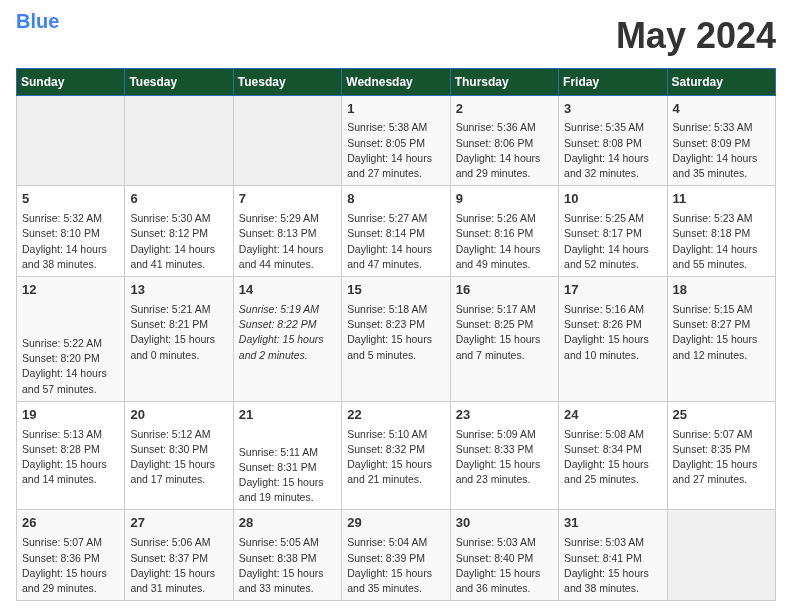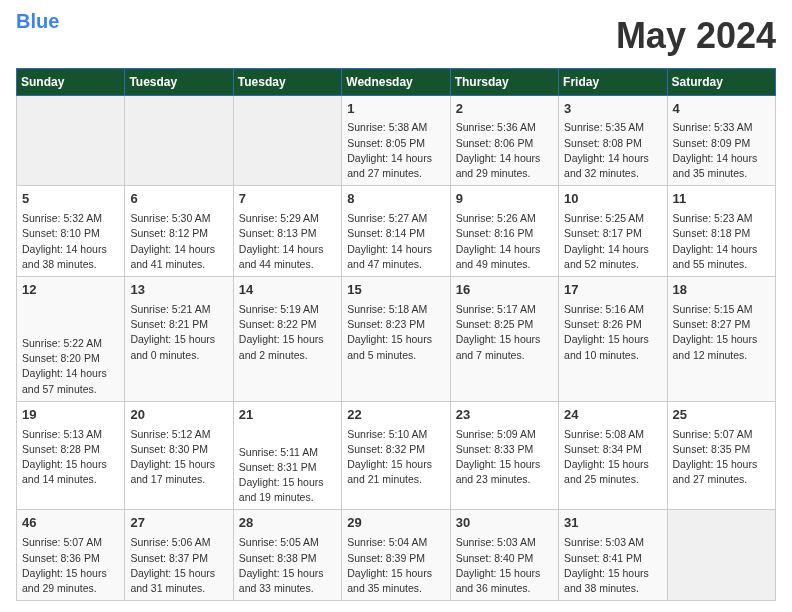--- a/index.html
+++ b/index.html
@@ -195,21 +195,21 @@
         </td>
         <td>
           <span class="day-num">13</span>
           <div class="day-info" style="white-space: pre-line;">Sunrise: 5:21 AM
 Sunset: 8:21 PM
 Daylight: 15 hours
 and 0 minutes.</div>
         </td>
         <td>
           <span class="day-num">14</span>
-          <div class="day-info" style="white-space: pre-line;">Sunrise: 5:19 AM
+          <div class="day-info" style="white-space: pre-line; font-style: italic;">Sunrise: 5:19 AM
 Sunset: 8:22 PM
 Daylight: 15 hours
 and 2 minutes.</div>
         </td>
         <td>
           <span class="day-num">15</span>
           <div class="day-info" style="white-space: pre-line;">Sunrise: 5:18 AM
 Sunset: 8:23 PM
 Daylight: 15 hours
 and 5 minutes.</div>
@@ -282,21 +282,21 @@
         <td>
           <span class="day-num">25</span>
           <div class="day-info" style="white-space: pre-line;">Sunrise: 5:07 AM
 Sunset: 8:35 PM
 Daylight: 15 hours
 and 27 minutes.</div>
         </td>
       </tr>
       <tr>
         <td>
-          <span class="day-num">46</span>
+          <span class="day-num">26</span>
           <div class="day-info" style="white-space: pre-line;">Sunrise: 5:07 AM
 Sunset: 8:36 PM
 Daylight: 15 hours
 and 29 minutes.</div>
         </td>
         <td>
           <span class="day-num">27</span>
           <div class="day-info" style="white-space: pre-line;">Sunrise: 5:06 AM
 Sunset: 8:37 PM
 Daylight: 15 hours

